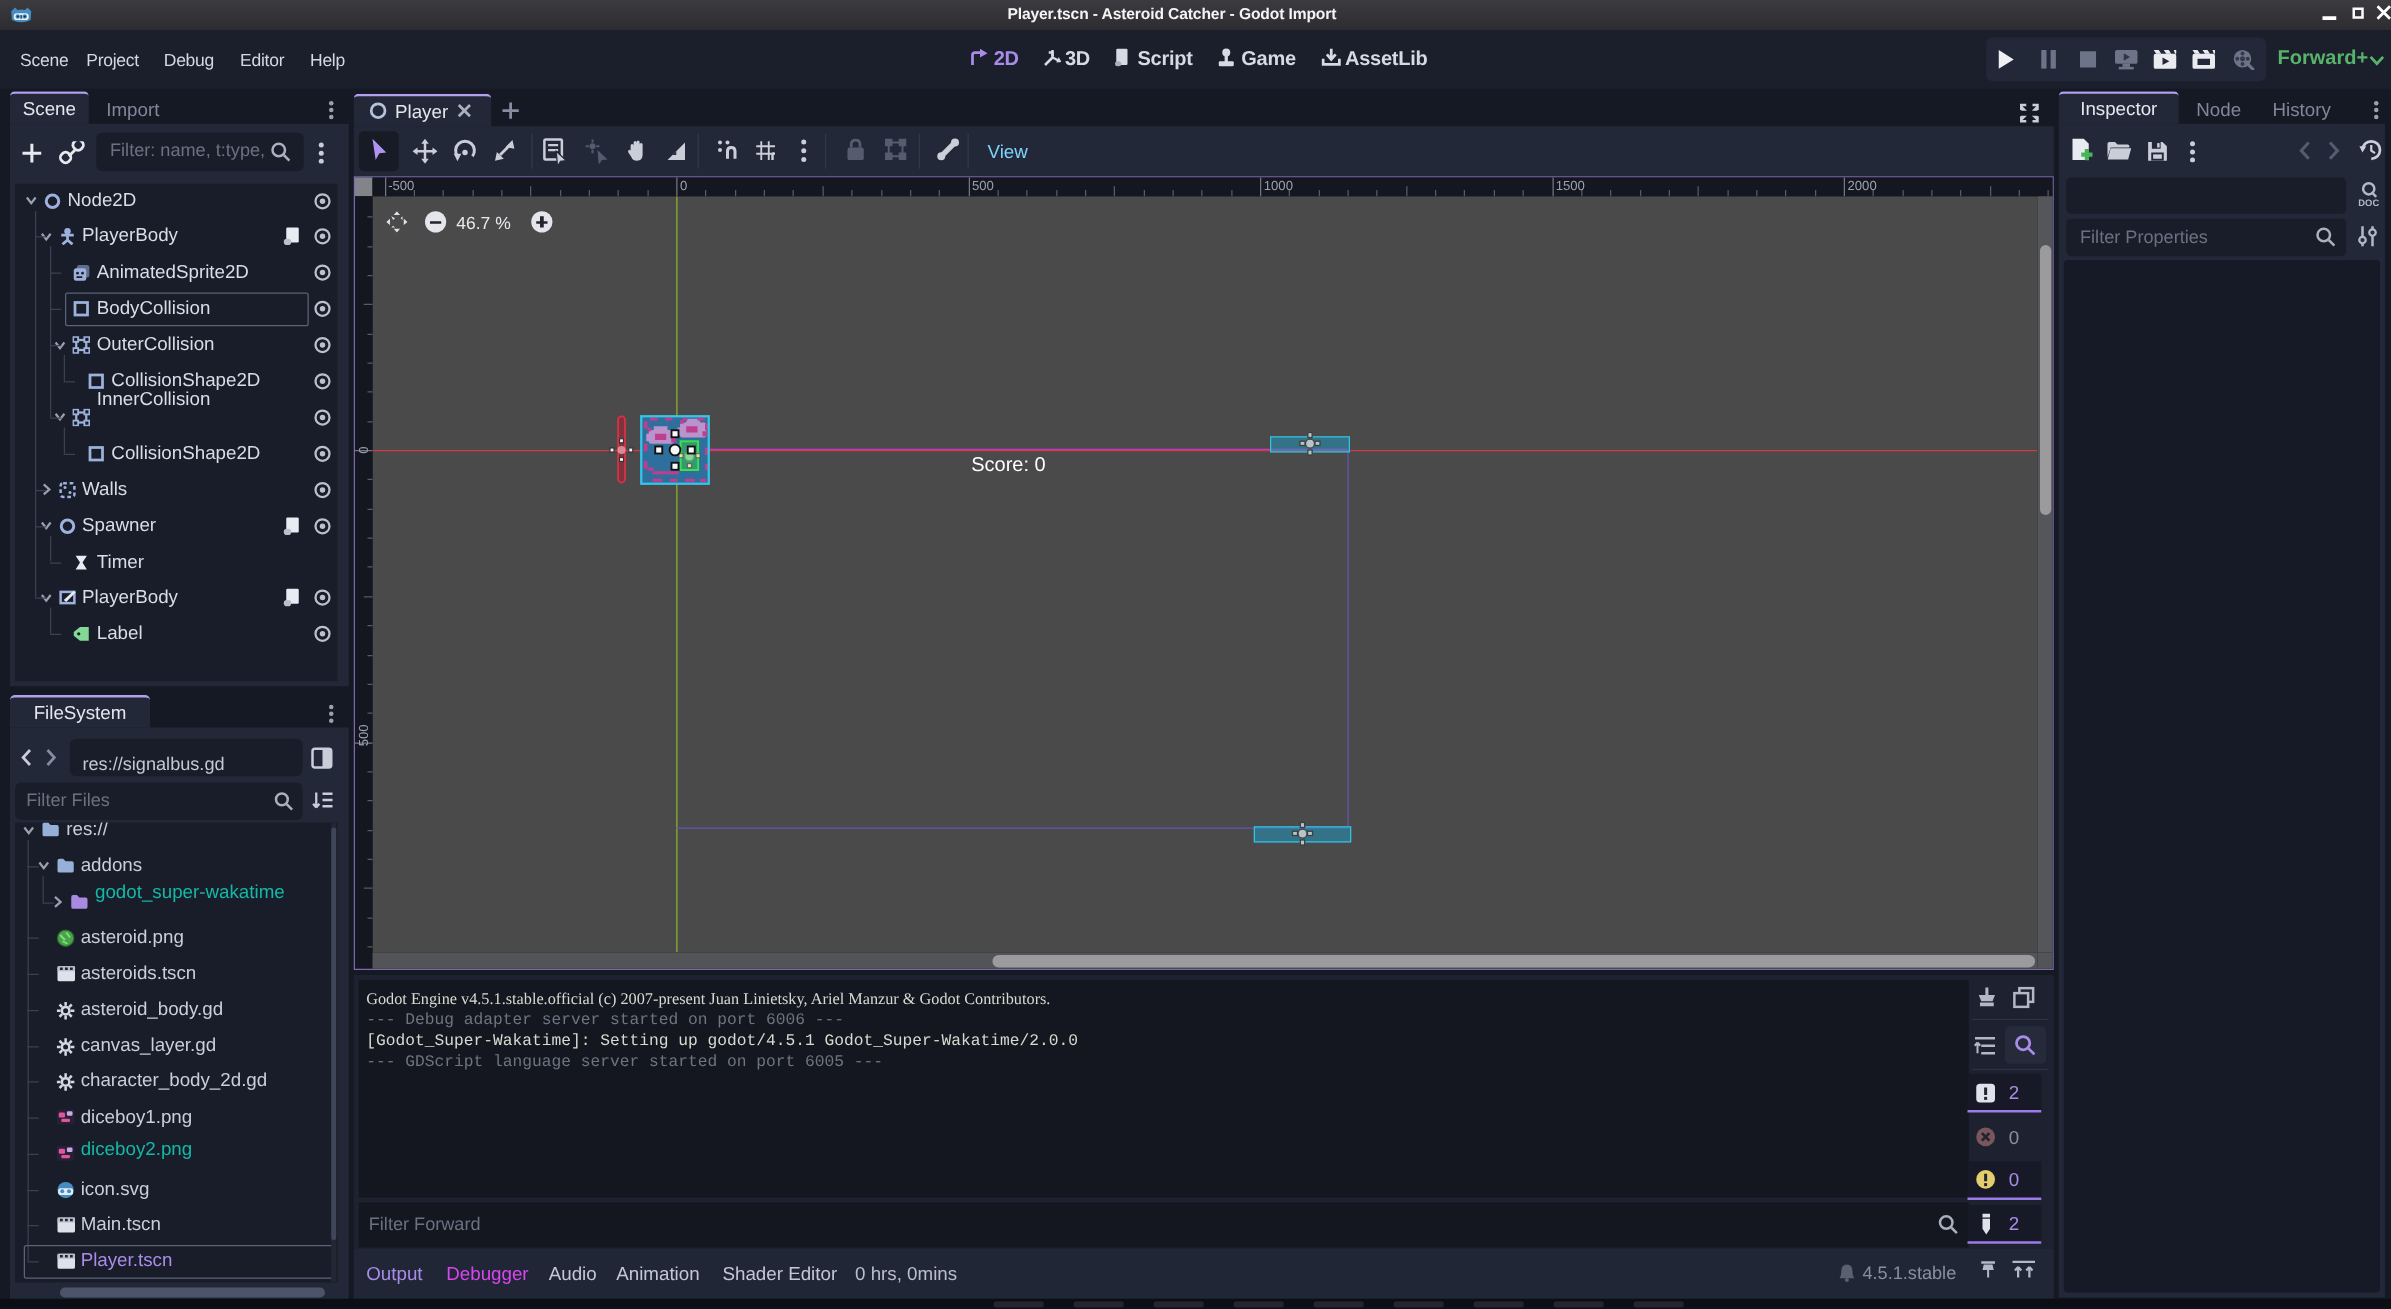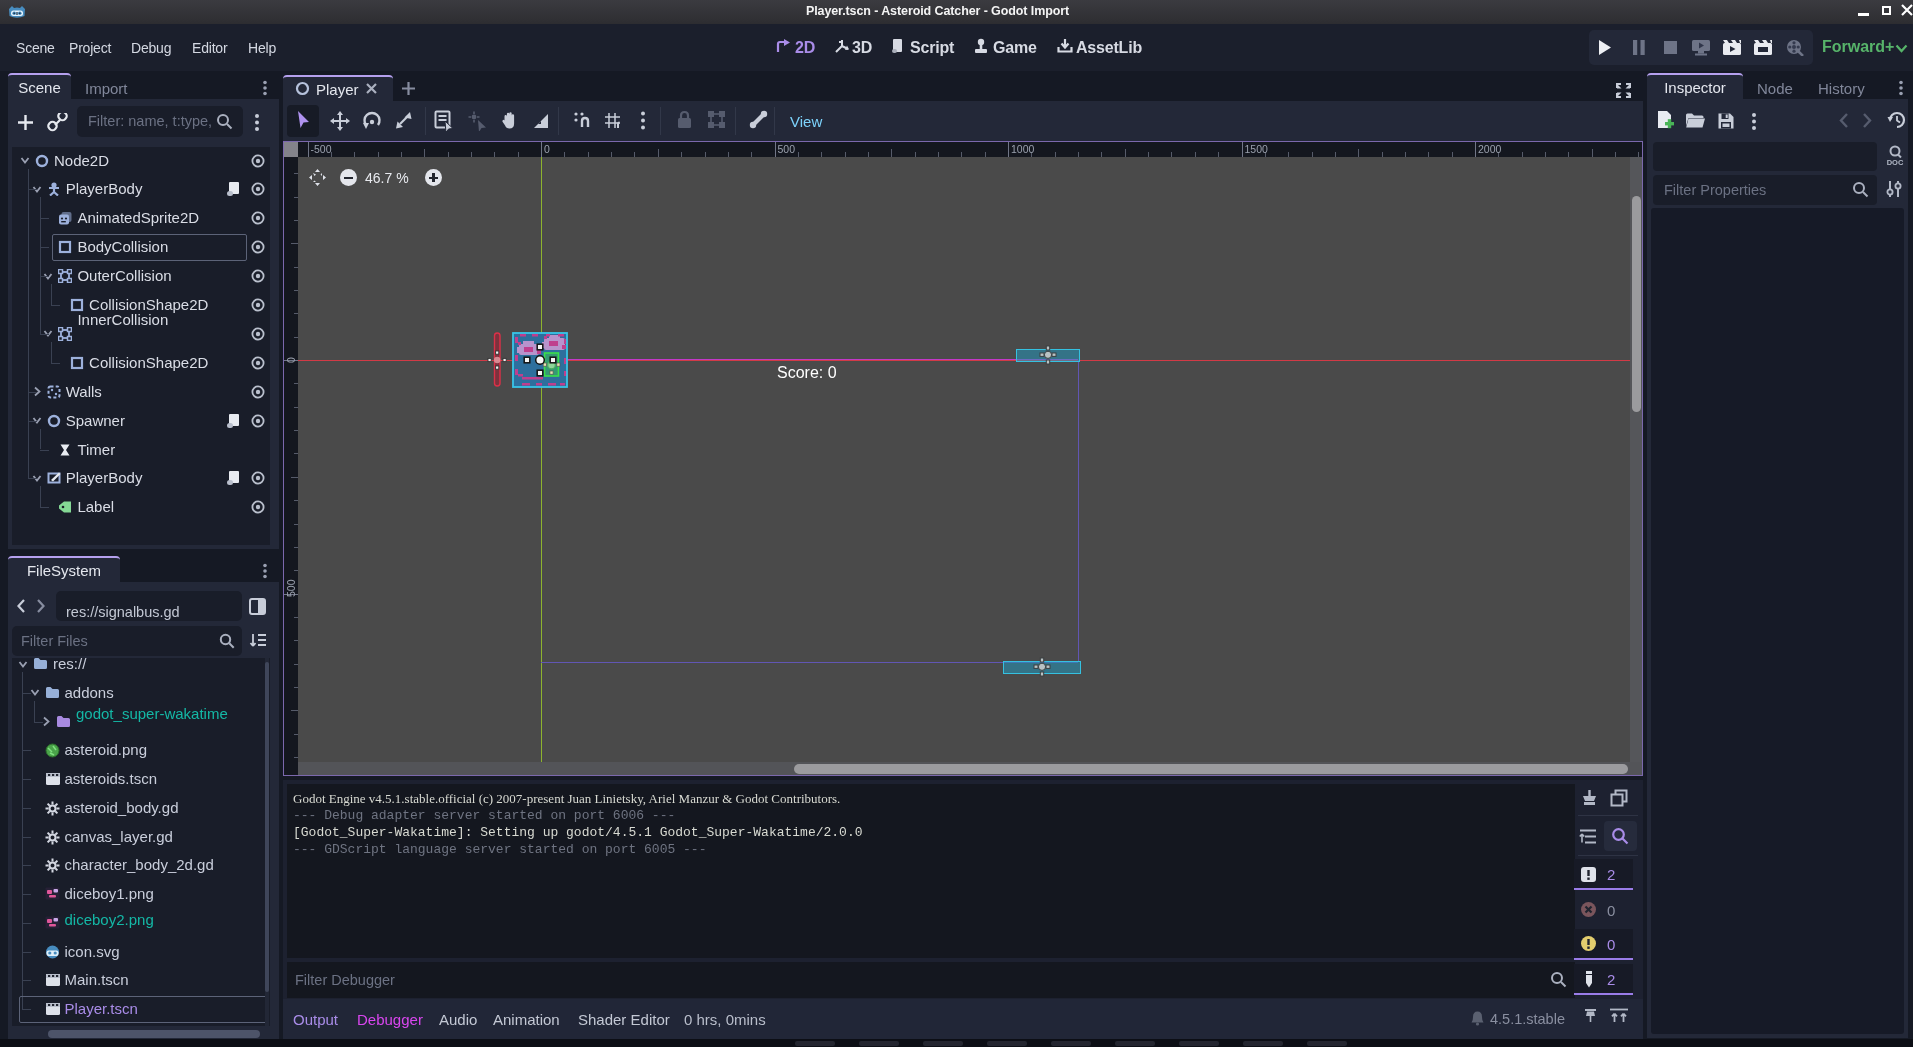--- a/index.html
+++ b/index.html
@@ -766,21 +766,21 @@
 <div class="a" style="left:298px;top:762px;width:1332px;height:13px;background:#535458"></div>
 <div class="a" style="left:794px;top:763.5px;width:834px;height:10px;background:#9b9b9e;border-radius:5px"></div>
 <div class="a" style="left:1630px;top:762px;width:12px;height:13px;background:#535458"></div>
 <div class="a" style="left:283px;top:780px;width:1360px;height:259px;background:#1d2130"></div>
 <div class="a" style="left:287px;top:784px;width:1288px;height:174px;background:#14171f"></div>
 <div class="a" style="left:293px;top:791px;font-family:Liberation Serif, serif;font-size:13px;white-space:pre;color:#d8dad2">Godot Engine v4.5.1.stable.official (c) 2007-present Juan Linietsky, Ariel Manzur &amp; Godot Contributors.</div>
 <div class="a" style="left:293px;top:808px;font-family:'Liberation Mono',monospace;font-size:13px;white-space:pre;color:#6f7482">--- Debug adapter server started on port 6006 ---</div>
 <div class="a" style="left:293px;top:825px;font-family:'Liberation Mono',monospace;font-size:13px;white-space:pre;color:#d8dad2">[Godot_Super-Wakatime]: Setting up godot/4.5.1 Godot_Super-Wakatime/2.0.0</div>
 <div class="a" style="left:293px;top:842px;font-family:'Liberation Mono',monospace;font-size:13px;white-space:pre;color:#6f7482">--- GDScript language server started on port 6005 ---</div>
 <div class="a" style="left:287px;top:962px;width:1288px;height:36px;background:#14171f"></div>
-<div class="a" style="left:295px;top:972px;font-size:14.5px;color:#6b7183">Filter Debugger</div>
+<div class="a" style="left:295px;top:972px;font-size:14.5px;color:#6b7183">Filter Forward</div>
 <svg style="position:absolute;left:1550px;top:971px" width="17" height="17" viewBox="0 0 17 17">
     <circle cx="7" cy="7" r="5" stroke="#aab0bf" stroke-width="2" fill="none"></circle>
     <path d="M11,11 L15.5,15.5" stroke="#aab0bf" stroke-width="2"></path>
   </svg>
 <svg style="position:absolute;left:1581px;top:789px" width="17" height="18" viewBox="0 0 17 18">
     <path d="M2,7 H15 L13,12 H4 Z" fill="#b2b8c6"></path>
     <rect x="7.3" y="1" width="2.4" height="6" fill="#b2b8c6"></rect>
     <rect x="3" y="13" width="11" height="3" fill="#b2b8c6"></rect>
   </svg>
 <svg style="position:absolute;left:1610px;top:789px" width="18" height="18" viewBox="0 0 18 18">

